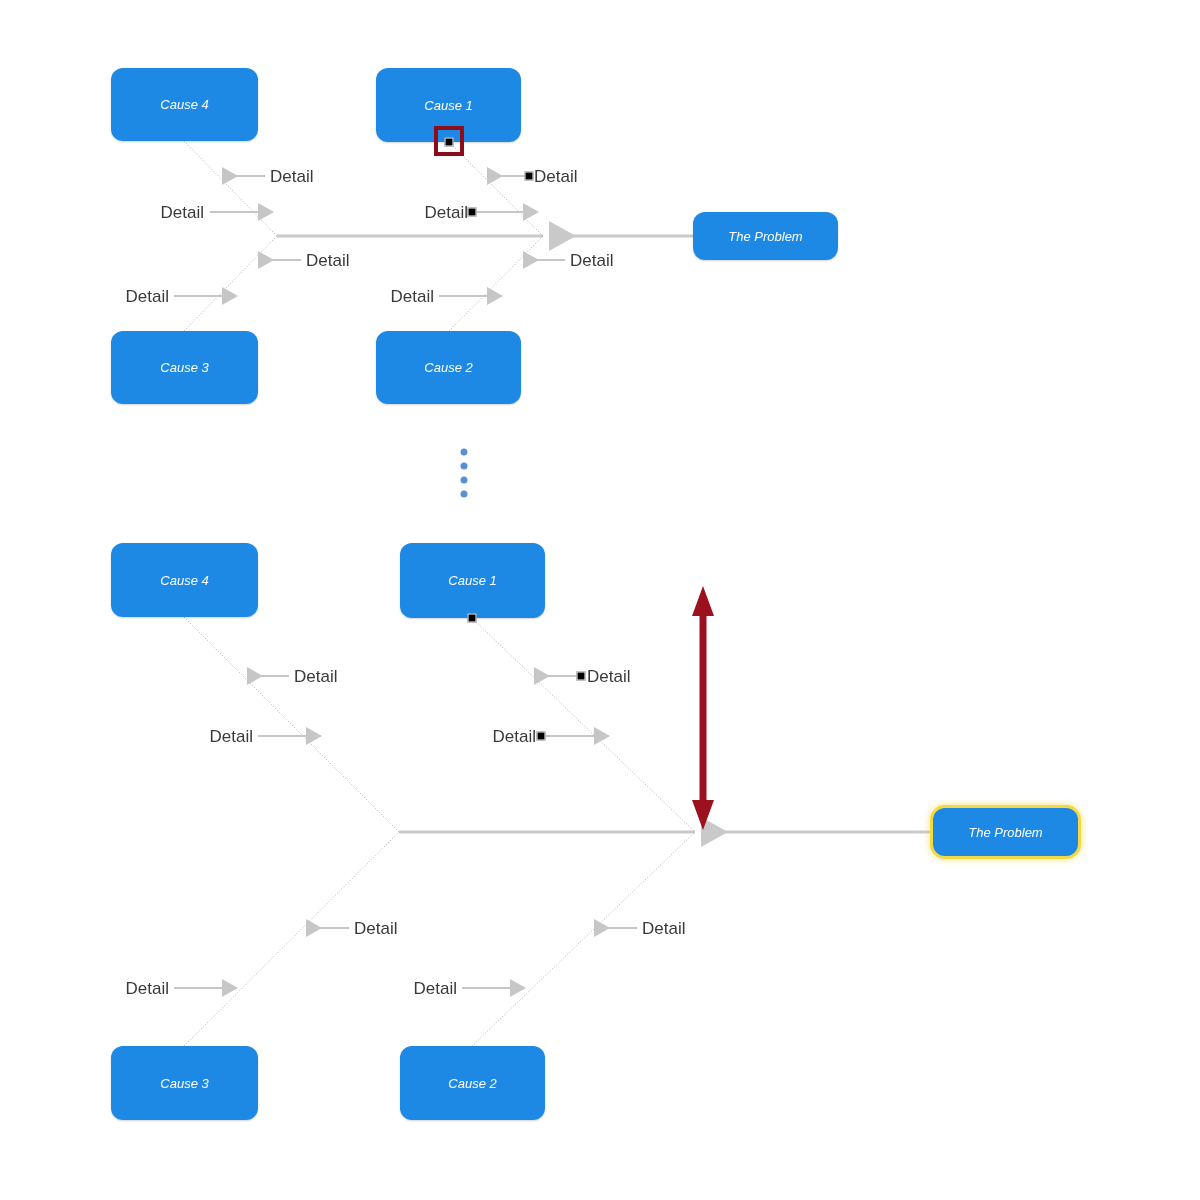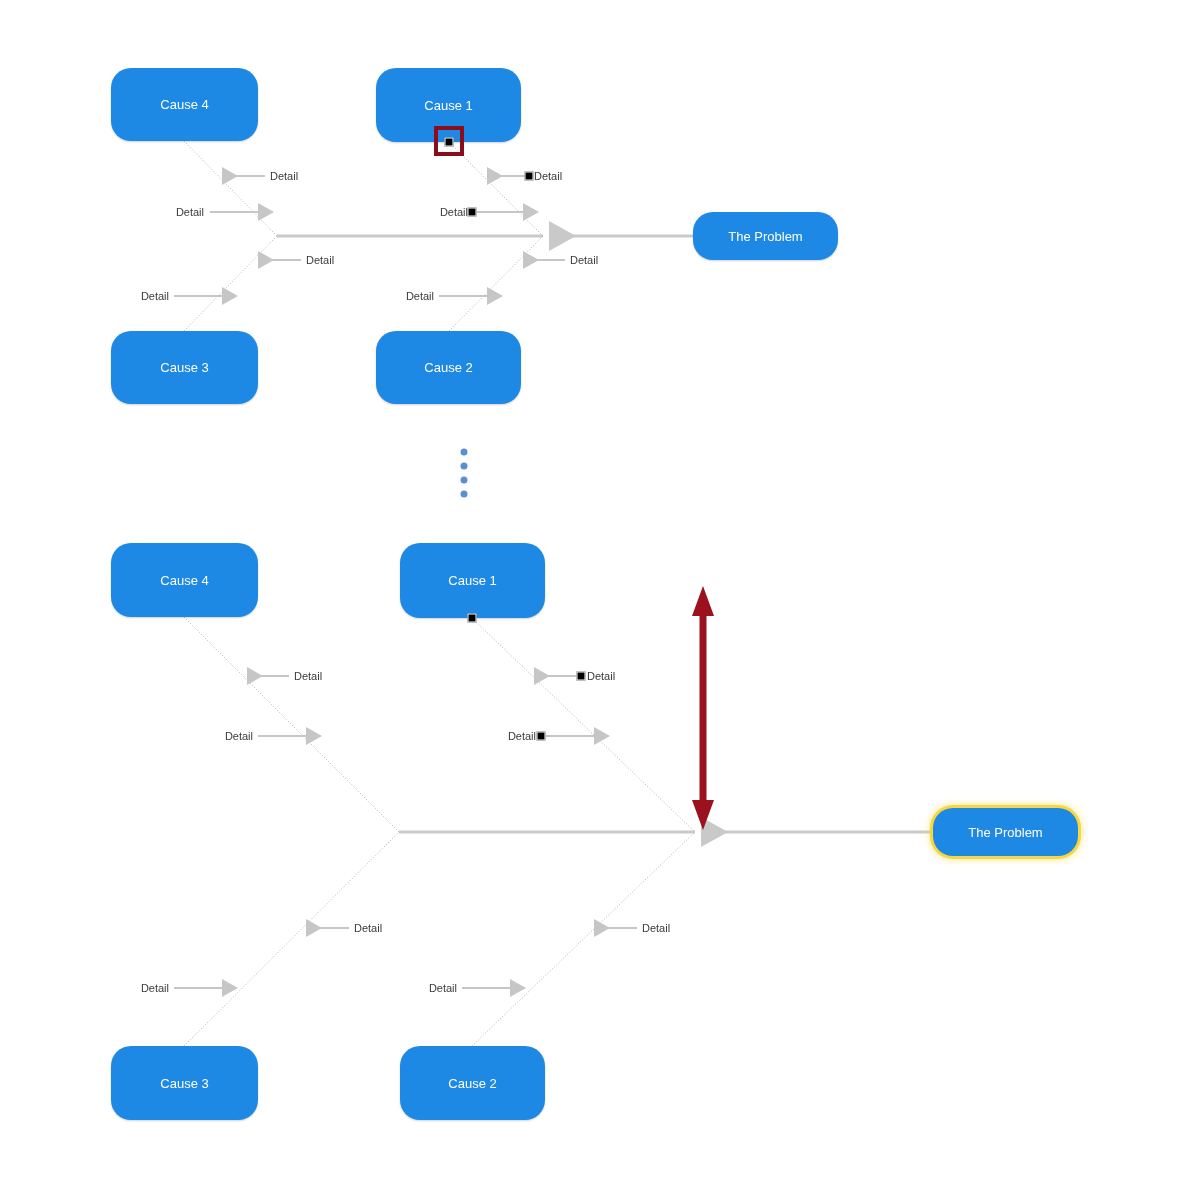--- a/index.html
+++ b/index.html
@@ -20,34 +20,35 @@
     left: 0;
     top: 0;
     width: 1200px;
     height: 1200px;
   }
   .node {
     position: absolute;
     display: flex;
     align-items: center;
     justify-content: center;
-    border-radius: 20px;
+    border-radius: 12px;
     color: #ffffff;
     font-size: 13px;
     font-family: "Liberation Sans", sans-serif;
     box-sizing: border-box;
     box-shadow: 0 1px 2px rgba(0,0,0,0.18);
     user-select: none;
+    font-style: italic;
   }
   .node-selected {
     box-shadow: 0 0 0 3px #f5d742, 0 0 7px 3px rgba(245,215,66,0.75);
   }
   .label {
     position: absolute;
-    font-size: 11px;
+    font-size: 17px;
     color: #3a3a3a;
     font-family: "Liberation Sans", sans-serif;
     white-space: nowrap;
     user-select: none;
     line-height: 1;
   }
   .label-right { transform: translate(0, -50%); }
   .label-left  { transform: translate(-100%, -50%); }
   .handle {
     position: absolute;

